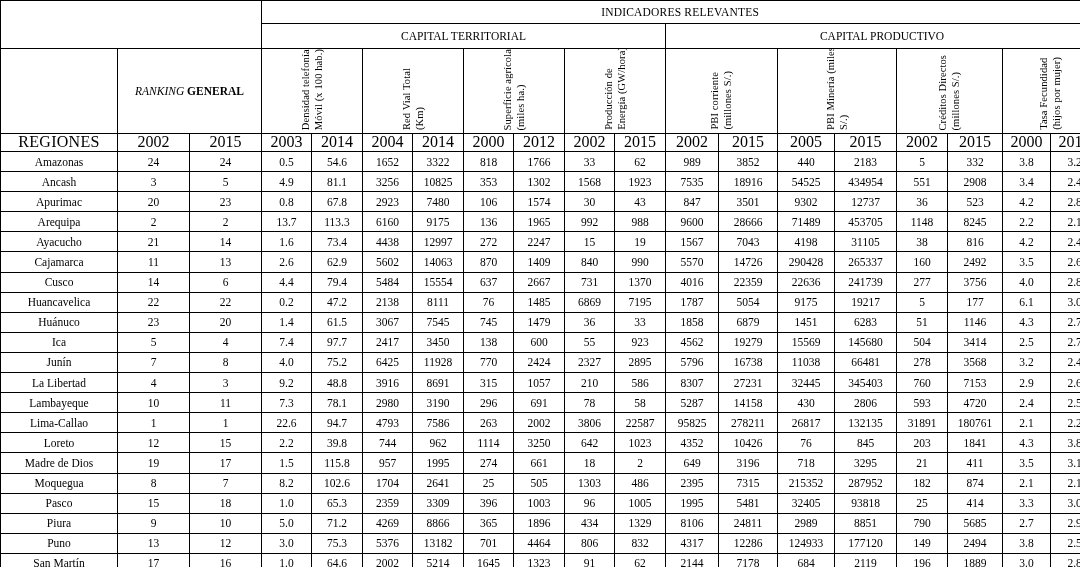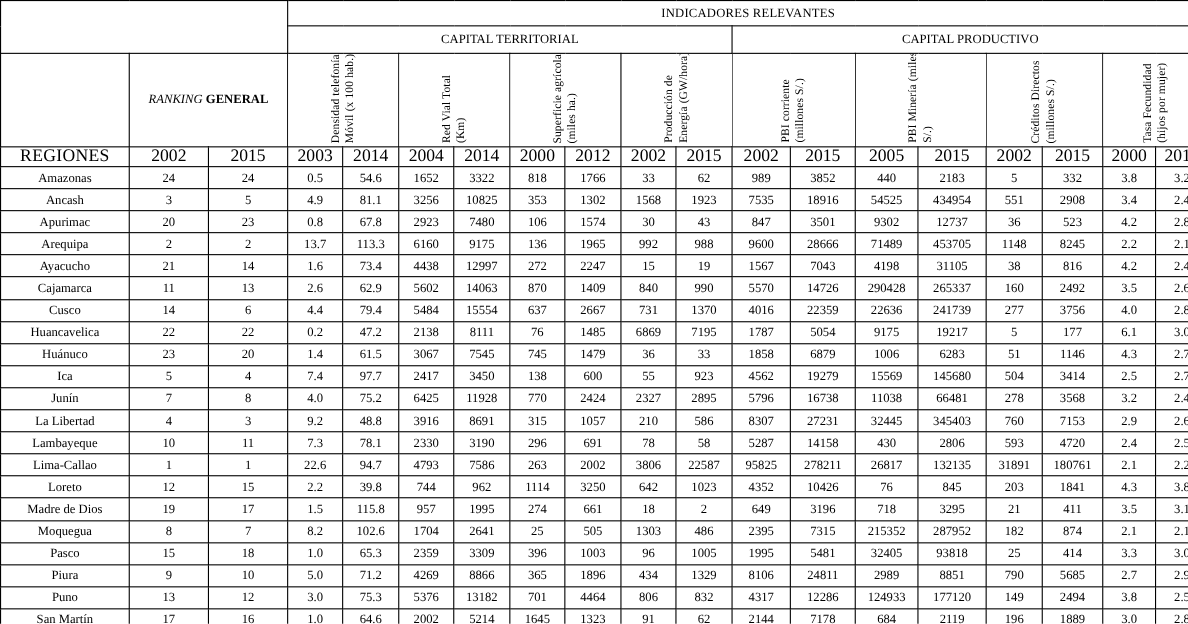--- a/index.html
+++ b/index.html
@@ -399,21 +399,21 @@
           <td class="nowrap">1.4</td>
           <td class="nowrap">61.5</td>
           <td class="nowrap">3067</td>
           <td class="nowrap">7545</td>
           <td class="nowrap">745</td>
           <td class="nowrap">1479</td>
           <td class="nowrap">36</td>
           <td class="nowrap">33</td>
           <td class="nowrap">1858</td>
           <td class="nowrap">6879</td>
-          <td class="nowrap">1006</td>
+          <td class="nowrap">1451</td>
           <td class="nowrap">6283</td>
           <td class="nowrap">51</td>
           <td class="nowrap">1146</td>
           <td class="nowrap">4.3</td>
           <td class="nowrap">2.7</td>
         </tr>
         <tr class="datarow">
           <td class="regname">Ica</td>
           <td class="nowrap">5</td>
           <td class="nowrap">4</td>
@@ -475,21 +475,21 @@
           <td class="nowrap">7153</td>
           <td class="nowrap">2.9</td>
           <td class="nowrap">2.6</td>
         </tr>
         <tr class="datarow">
           <td class="regname">Lambayeque</td>
           <td class="nowrap">10</td>
           <td class="nowrap">11</td>
           <td class="nowrap">7.3</td>
           <td class="nowrap">78.1</td>
-          <td class="nowrap">2330</td>
+          <td class="nowrap">2980</td>
           <td class="nowrap">3190</td>
           <td class="nowrap">296</td>
           <td class="nowrap">691</td>
           <td class="nowrap">78</td>
           <td class="nowrap">58</td>
           <td class="nowrap">5287</td>
           <td class="nowrap">14158</td>
           <td class="nowrap">430</td>
           <td class="nowrap">2806</td>
           <td class="nowrap">593</td>

